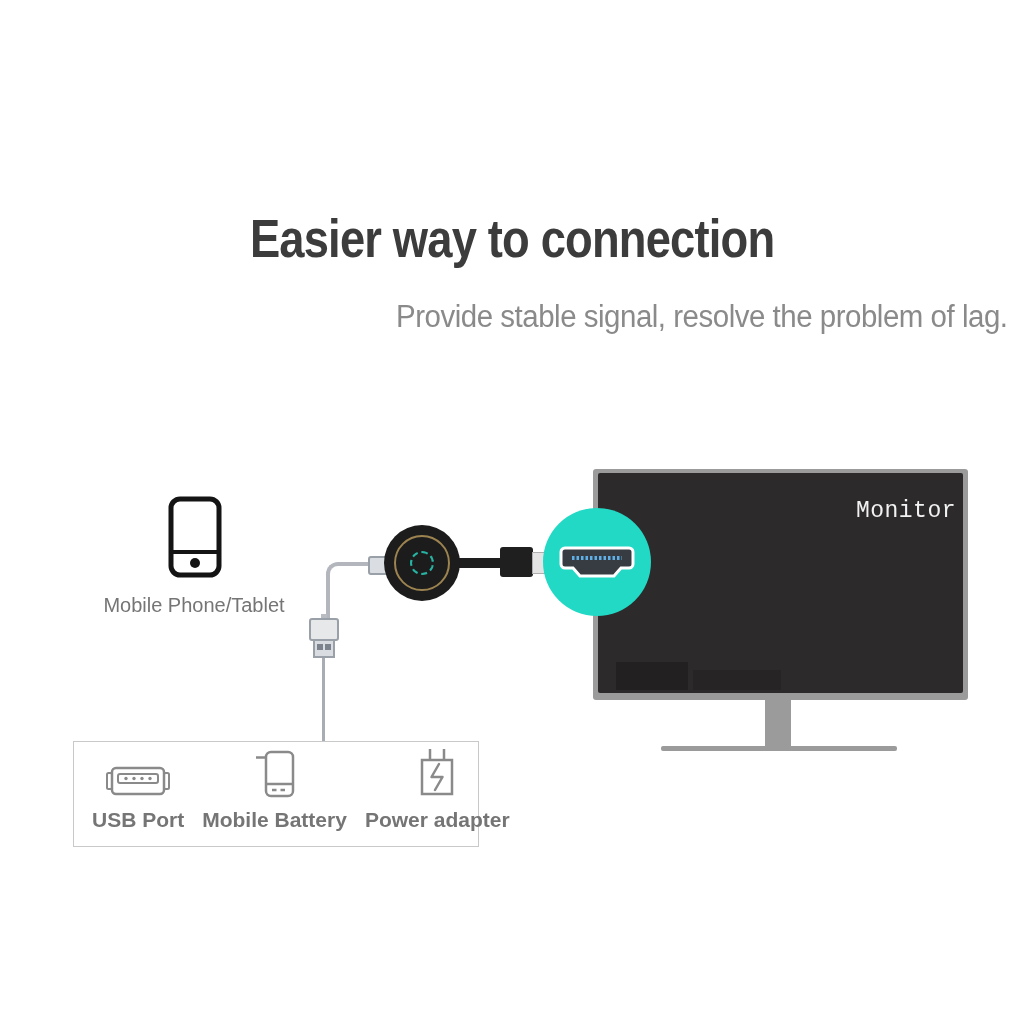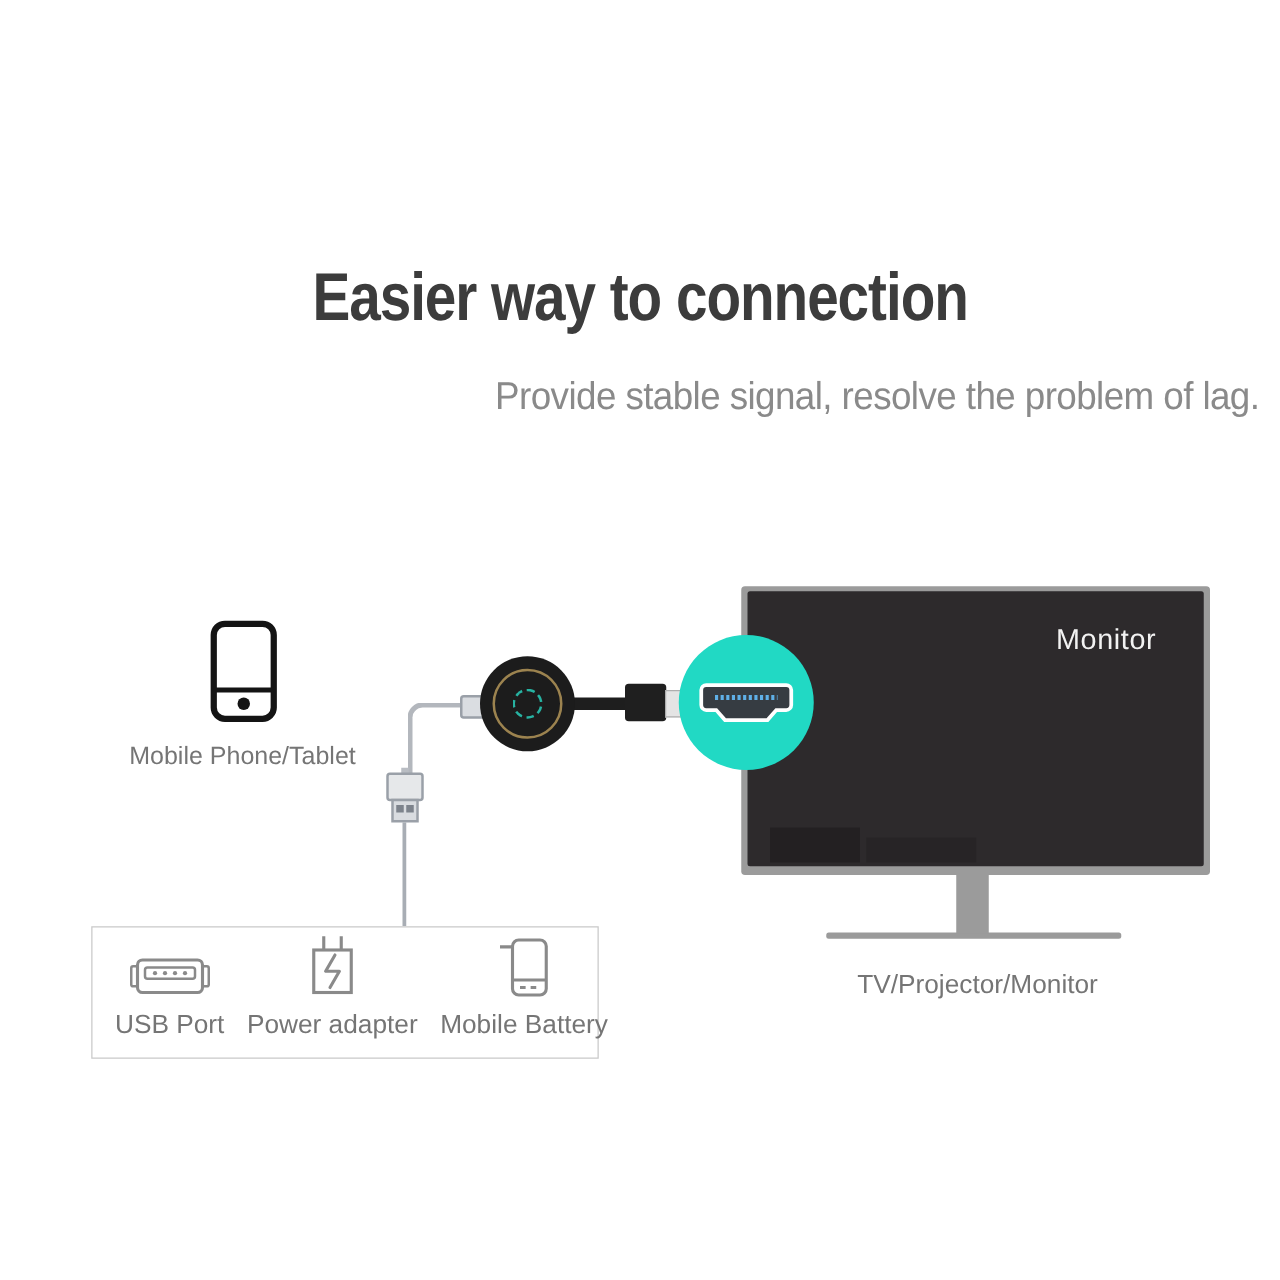--- a/index.html
+++ b/index.html
@@ -63,32 +63,32 @@
     border:1px solid #aeaeae;z-index:1;}
   
   .hdmi-highlight{position:absolute;left:543px;top:498px;width:108px;height:108px;border-radius:50%;
     background:var(--accent-teal);z-index:5;}
   .hdmi-port-icon{position:absolute;left:14px;top:37px;}
   
   .monitor{position:absolute;left:593px;top:459px;width:375px;height:231px;
     background:var(--monitor-bezel);border-radius:3px;z-index:2;box-sizing:border-box;}
   .monitor-screen{position:absolute;left:5px;top:4px;right:5px;bottom:7px;
     background:var(--monitor-screen);border-radius:2px;overflow:hidden;}
-  .monitor-screen-label{position:absolute;top:25px;right:38px;font-size:23px;
-    color:var(--monitor-label-text);letter-spacing:0.5px;}
+  .monitor-screen-label{position:absolute;top:25px;right:7px;font-size:23px;
+    color:var(--monitor-label-text);letter-spacing:0.5px;font-family:Liberation Mono, monospace;}
   .screen-shape-a{position:absolute;left:18px;bottom:3px;width:72px;height:28px;background:rgba(0,0,0,0.22);}
   .screen-shape-b{position:absolute;left:95px;bottom:3px;width:88px;height:20px;background:rgba(0,0,0,0.13);}
   .monitor-neck{position:absolute;left:765px;top:690px;width:26px;height:47px;background:var(--monitor-bezel);z-index:1;}
   .monitor-base{position:absolute;left:661px;top:736px;width:236px;height:5px;background:var(--monitor-bezel);border-radius:2px;}
   .display-label{position:absolute;top:766px;left:662px;width:240px;text-align:center;
     font-size:21px;color:var(--label-text);}
   
   .power-box{position:absolute;left:73px;top:731px;width:406px;height:106px;background:#fff;
     border:1px solid var(--box-border);box-sizing:border-box;
-    display:flex;align-items:flex-end;gap:18px;padding:0 0 14px 18px;}
+    display:flex;align-items:flex-end;gap:18px;padding:0 0 14px 18px;font-weight:bold;}
   .power-item{display:flex;flex-direction:column;align-items:center;justify-content:flex-end;}
   .power-item .p-icon{display:flex;align-items:flex-end;}
   .power-item .p-label{margin-top:9px;font-size:21px;color:var(--label-text);white-space:nowrap;}
 </style>
 </head>
 <body>
 
 <div class="stage">
 
   <div class="title-wrap">
@@ -139,21 +139,20 @@
 
   <div class="monitor">
     <div class="monitor-screen">
       <div class="screen-shape-a"></div>
       <div class="screen-shape-b"></div>
       <div class="monitor-screen-label">Monitor</div>
     </div>
   </div>
   <div class="monitor-neck"></div>
   <div class="monitor-base"></div>
-  <div class="display-label">TV/Projector/Monitor</div>
 
   <div class="power-box">
 
     <div class="power-item">
       <span class="p-icon">
         <svg width="68" height="36" viewBox="0 0 68 36">
           <rect x="8" y="5" width="52" height="26" rx="4" fill="none" stroke="#8a8a8a" stroke-width="2.5"></rect>
           <rect x="3" y="10" width="5" height="16" rx="1.5" fill="none" stroke="#8a8a8a" stroke-width="2"></rect>
           <rect x="60" y="10" width="5" height="16" rx="1.5" fill="none" stroke="#8a8a8a" stroke-width="2"></rect>
           <rect x="14" y="11" width="40" height="9" rx="2" fill="none" stroke="#8a8a8a" stroke-width="2"></rect>
@@ -161,37 +160,37 @@
           <circle cx="30" cy="15.5" r="1.7" fill="#8a8a8a"></circle>
           <circle cx="38" cy="15.5" r="1.7" fill="#8a8a8a"></circle>
           <circle cx="46" cy="15.5" r="1.7" fill="#8a8a8a"></circle>
         </svg>
       </span>
       <span class="p-label">USB Port</span>
     </div>
 
     <div class="power-item">
       <span class="p-icon">
-        <svg width="42" height="52" viewBox="0 0 42 52">
-          <line x1="14" y1="2" x2="14" y2="13" stroke="#8a8a8a" stroke-width="2.5"></line>
-          <line x1="28" y1="2" x2="28" y2="13" stroke="#8a8a8a" stroke-width="2.5"></line>
-          <rect x="6" y="13" width="30" height="34" fill="none" stroke="#8a8a8a" stroke-width="2.5"></rect>
-          <polyline points="23,17 15.5,30 26.5,30 19,43" fill="none" stroke="#8a8a8a" stroke-width="2.5" stroke-linejoin="round" stroke-linecap="round"></polyline>
-        </svg>
-      </span>
-      <span class="p-label">Power adapter</span>
-    </div>
-
-    <div class="power-item">
-      <span class="p-icon">
         <svg width="42" height="50" viewBox="0 0 42 50">
           <rect x="12" y="3" width="27" height="44" rx="5" fill="none" stroke="#8a8a8a" stroke-width="2.5"></rect>
           <line x1="2" y1="8.5" x2="12" y2="8.5" stroke="#8a8a8a" stroke-width="2.5"></line>
           <line x1="12" y1="35" x2="39" y2="35" stroke="#8a8a8a" stroke-width="2.5"></line>
           <line x1="18" y1="41" x2="22.5" y2="41" stroke="#8a8a8a" stroke-width="2.5"></line>
           <line x1="26.5" y1="41" x2="31" y2="41" stroke="#8a8a8a" stroke-width="2.5"></line>
         </svg>
       </span>
       <span class="p-label">Mobile Battery</span>
     </div>
 
+    <div class="power-item">
+      <span class="p-icon">
+        <svg width="42" height="52" viewBox="0 0 42 52">
+          <line x1="14" y1="2" x2="14" y2="13" stroke="#8a8a8a" stroke-width="2.5"></line>
+          <line x1="28" y1="2" x2="28" y2="13" stroke="#8a8a8a" stroke-width="2.5"></line>
+          <rect x="6" y="13" width="30" height="34" fill="none" stroke="#8a8a8a" stroke-width="2.5"></rect>
+          <polyline points="23,17 15.5,30 26.5,30 19,43" fill="none" stroke="#8a8a8a" stroke-width="2.5" stroke-linejoin="round" stroke-linecap="round"></polyline>
+        </svg>
+      </span>
+      <span class="p-label">Power adapter</span>
+    </div>
+
   </div>
 </div>
 
 </body></html>

